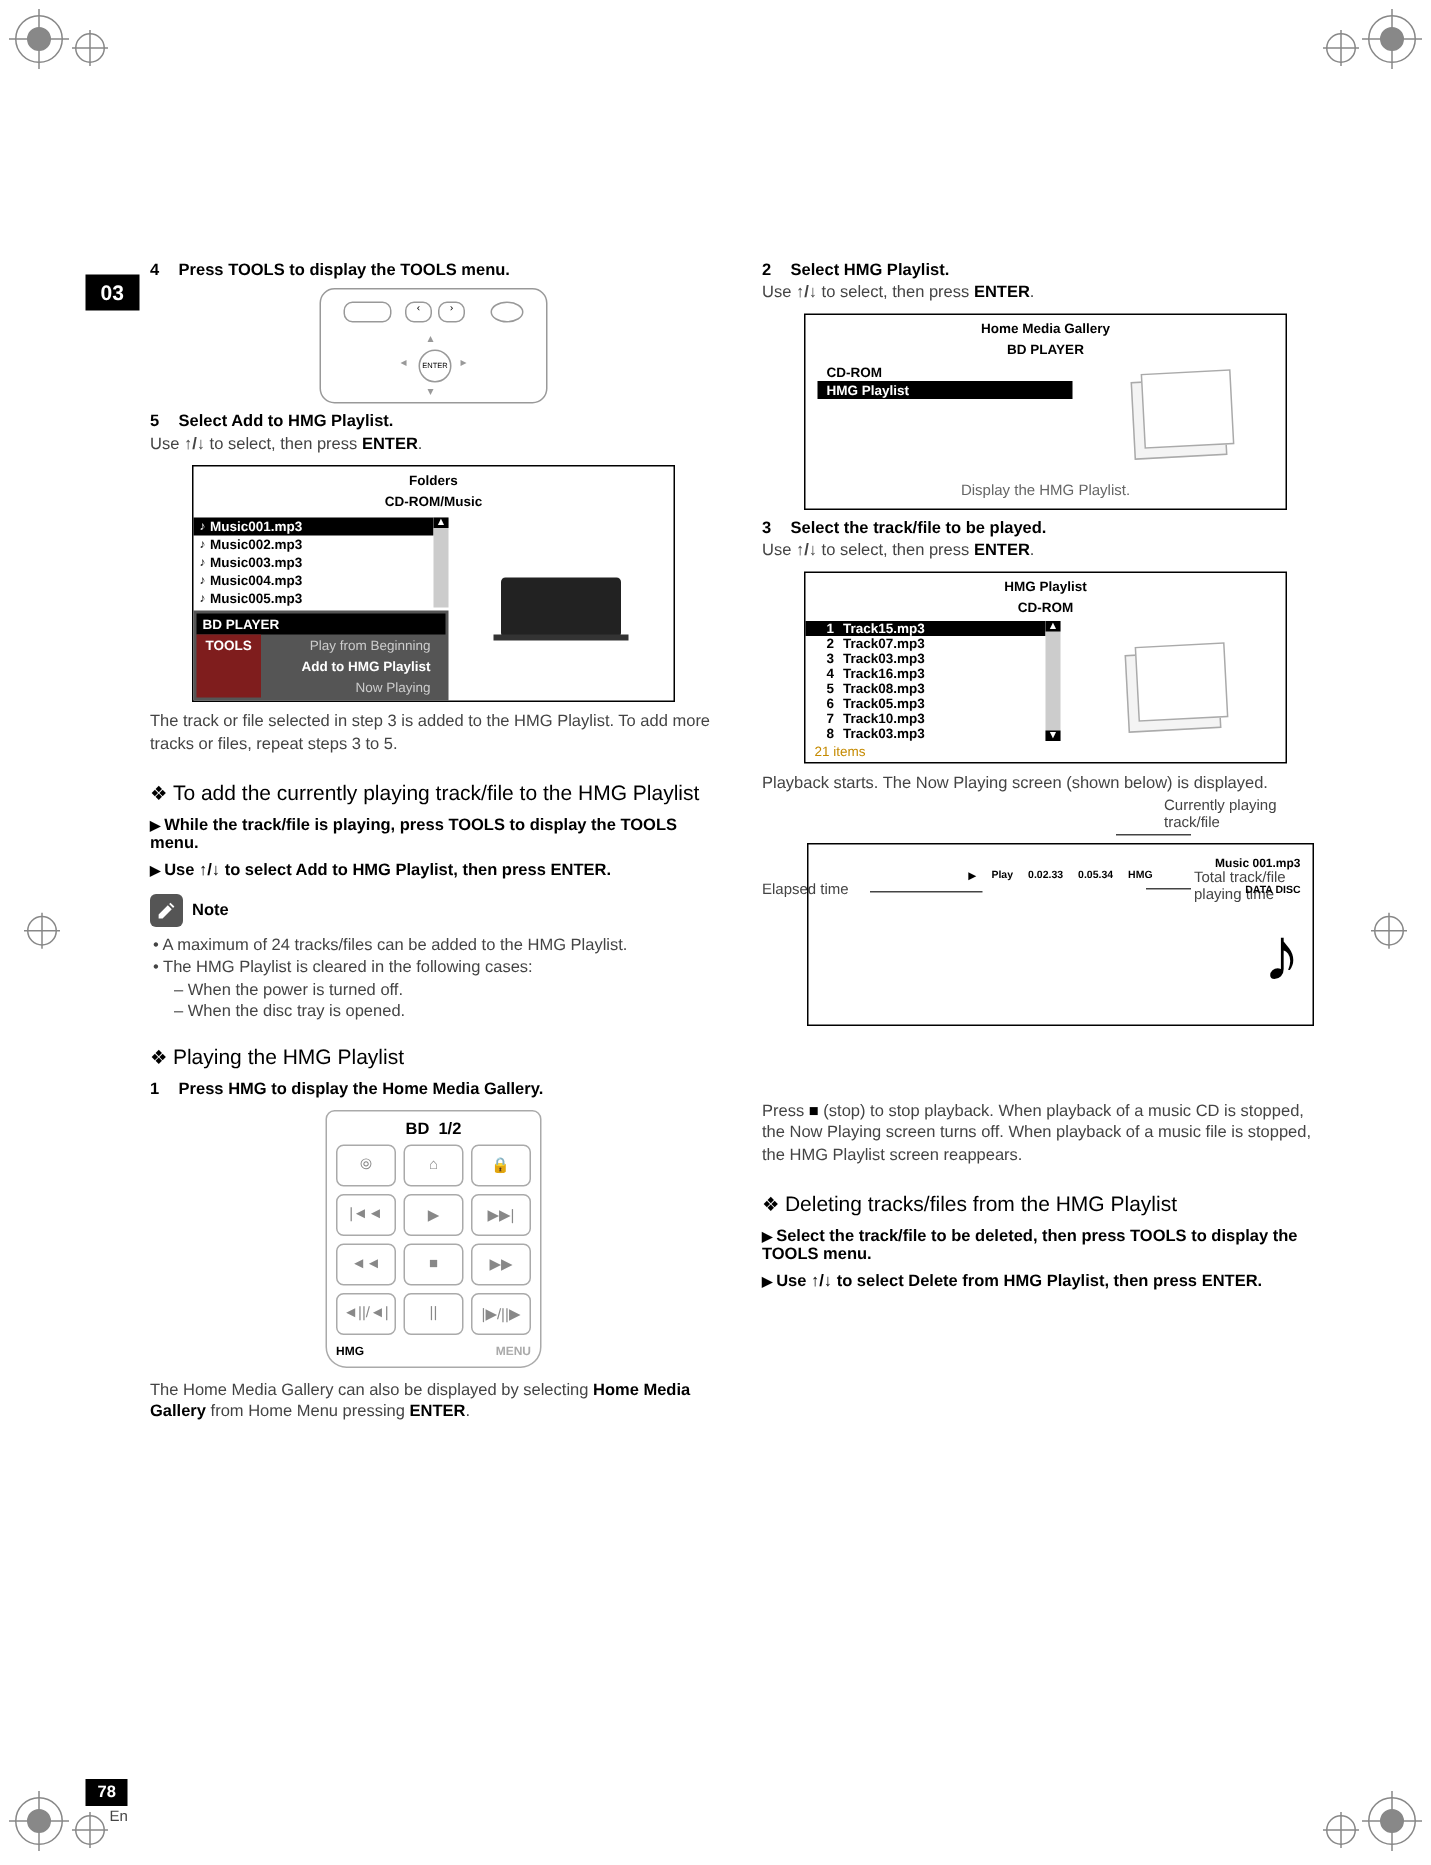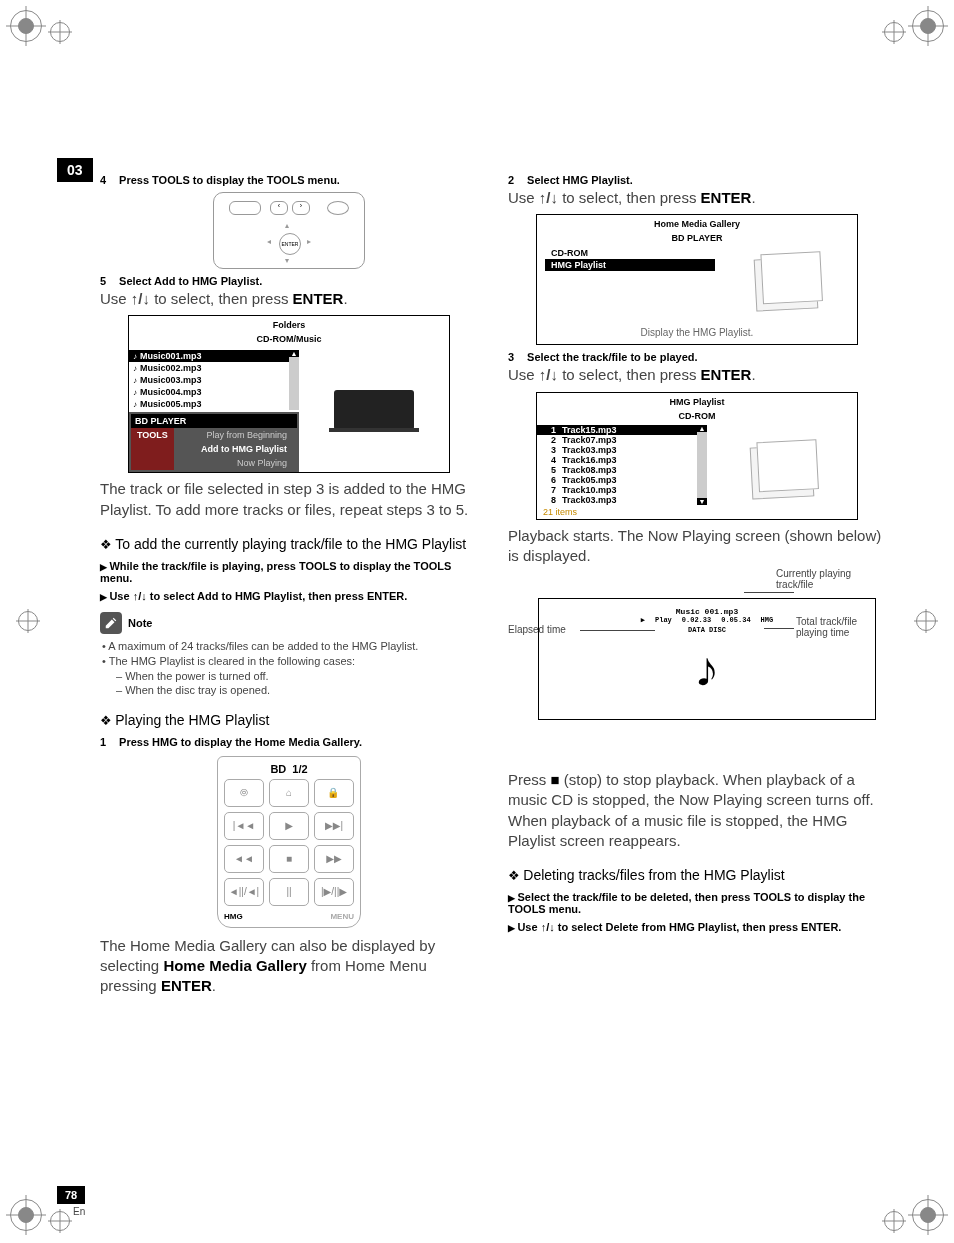--- a/index.html
+++ b/index.html
@@ -26,21 +26,21 @@
   .reg-mark::before, .reg-mark::after { content:""; position:absolute; background:#888; }
   .reg-mark::before { left:50%; top:-5px; bottom:-5px; width:1px; transform:translateX(-50%);}
   .reg-mark::after  { top:50%; left:-5px; right:-5px; height:1px; transform:translateY(-50%);}
   .reg-mark .inner { position:absolute; top:7px; left:7px; right:7px; bottom:7px; border:1px solid #888; border-radius:50%; background:#888;}
   .smallreg { width:18px; height:18px; border:1px solid #888; border-radius:50%; display:inline-block; position:relative; margin-left:8px; margin-right:8px;}
   .smallreg::before, .smallreg::after { content:""; position:absolute; background:#888;}
   .smallreg::before { left:50%; top:-3px; bottom:-3px; width:1px; transform:translateX(-50%);}
   .smallreg::after  { top:50%; left:-3px; right:-3px; height:1px; transform:translateY(-50%);}
 
   .chapter-tab {
-    position: absolute; left: 57px; top: 158px;
+    position: absolute; left: 57px; top: 183px;
     background: #000; color: #fff; font-weight: bold;
     padding: 4px 10px; font-size: 14px;
   }
   .page-tab {
     position: absolute; left: 57px; top: 1186px;
     background: #000; color: #fff; font-weight: bold;
     padding: 3px 8px; font-size: 11px;
   }
   .lang-label { position:absolute; left:73px; top:1206px; font-size:10px; color:#444;}
 
@@ -48,21 +48,21 @@
     position: absolute;
     left: 100px; top: 168px;
     width: 788px;
     display: flex;
     gap: 30px;
   }
   .col { width: 378px; }
 
   .step-line { font-weight: bold; font-size: 11px; margin: 6px 0 2px 0; }
   .step-num { display:inline-block; width:16px;}
-  .body-text { color: #444; font-size: 15px; line-height: 1.35; margin: 2px 0;}
+  .body-text { color: #444; font-size: 11px; line-height: 1.35; margin: 2px 0;}
   .bold { font-weight: bold; color:#000;}
 
   .h3 { font-weight: normal; font-size: 14px; margin: 16px 0 8px 0; }
   .diamond::before { content:"❖ "; font-size: 13px;}
   .tri::before { content:"▶ "; font-size: 9px; color:#000;}
   .arrows { font-weight:bold;}
 
   .remote-illus {
     width: 150px; height: 75px; margin: 6px auto; border:1px solid #999;
     border-radius: 10px; position: relative; background:#fff;
@@ -111,21 +111,21 @@
   .dash::before{content:"– ";}
 
   .remote2 { width:130px; margin:8px auto; border:1px solid #aaa; border-radius:6px 6px 14px 14px; padding:6px; background:#fff;}
   .remote2 .hdr{ text-align:center; font-weight:bold; margin-bottom:4px; display:flex; justify-content:center; gap:6px;}
   .remote2 .grid{ display:grid; grid-template-columns: repeat(3, 1fr); gap:5px;}
   .remote2 .b{ border:1px solid #aaa; height:26px; border-radius:5px; display:flex; align-items:center; justify-content:center; font-size:10px; color:#888;}
   .remote2 .lbl{ font-weight:bold; font-size:8px; text-align:left; margin-top:3px;}
   .remote2 .row2{ display:flex; justify-content:space-between; margin-top:3px;}
 
   .playscreen { border:1px solid #000; width:320px; margin:6px auto; position:relative; padding:8px;}
-  .playscreen .inner{ border:none; text-align:center;font-family:Liberation Mono, monospace;}
+  .playscreen .inner{ border:none; text-align:right;}
   .playscreen .trk{ font-weight:bold; font-size:8px;}
   .playscreen .meta{ font-size:7px; display:flex; justify-content:center; gap:10px; color:#000;}
   .playscreen .meta .l{font-weight:bold;}
   .playscreen .disc{ font-weight:bold; font-size:7px; margin-top:2px;}
   .playscreen .noteglyph{ font-size:50px; margin:10px 0;}
   .annot { position:absolute; font-size:10px; color:#444;}
   .annot-line { position:absolute; height:1px; background:#444;}
 
   .tracklist .row { display:flex; font-weight:bold; font-size:9px; padding:0 3px;}
   .tracklist .row.sel{ background:#000; color:#fff;}

